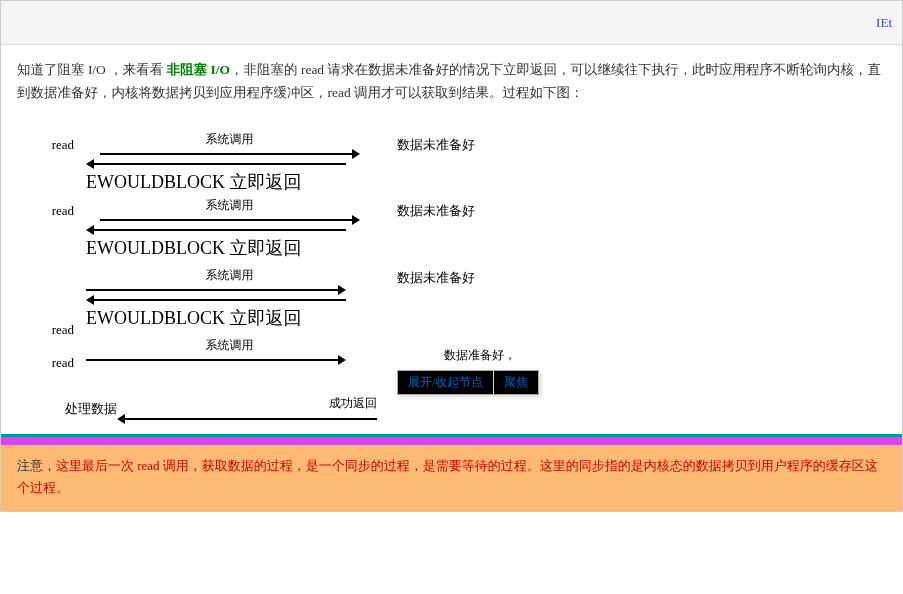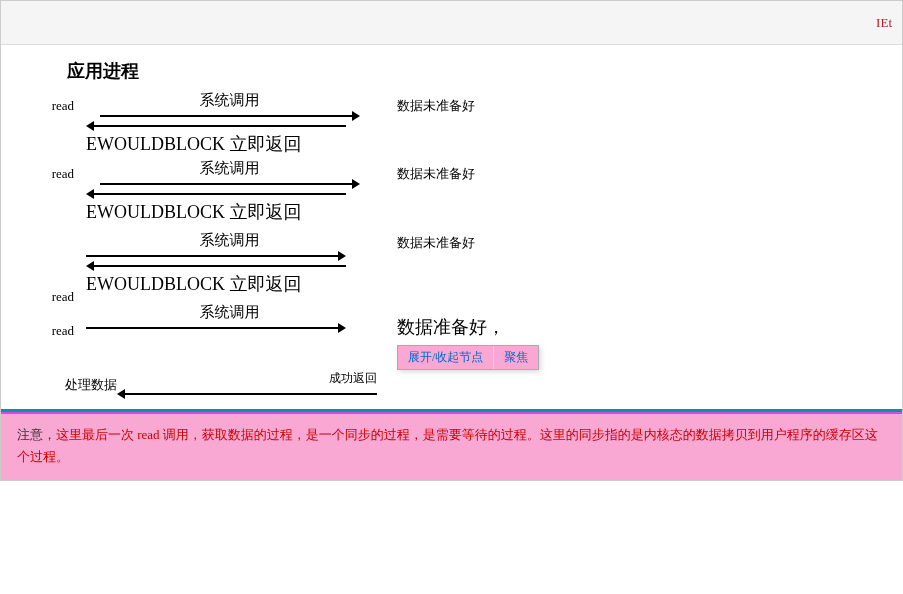--- a/index.html
+++ b/index.html
@@ -28,21 +28,21 @@
       align-items: center;
       justify-content: flex-end;
       padding: 0 10px;
     }
 
     .top-bar-right {
       display: flex;
       align-items: center;
       gap: 8px;
       font-size: 13px;
-      color: #b91c1c;
+      color: #1d4ed8;
     }
 
     
     .content {
       padding: 14px 16px 10px 16px;
       border-bottom: 3px solid #009999;
     }
 
     .intro-text {
       font-size: 13.5px;
@@ -52,22 +52,22 @@
     }
 
     .highlight-green {
       color: #008000;
       font-weight: bold;
     }
 
     
     .bottom-note {
       padding: 10px 16px 12px 16px;
-      background: #f9a8d4;
-      border-top: 2px solid #d946ef;
+      background: #fdba74;
+      border-top: 8px solid #d946ef;
     }
 
     .bottom-note p {
       font-size: 13px;
       line-height: 1.7;
       color: #333;
     }
 
     .note-link {
       color: #cc0000;
@@ -125,21 +125,21 @@
     }
 
     .syscall-line {
       display: flex;
       flex-direction: column;
       align-items: center;
       width: 100%;
     }
 
     .syscall-text {
-      font-size: 15px;
+      font-size: 12px;
       margin-bottom: 1px;
     }
 
     .h-arrow-right {
       display: flex;
       align-items: center;
       width: 260px;
     }
     .h-arrow-right .line {
       height: 1.5px;
@@ -199,28 +199,29 @@
     .success-label {
       font-size: 12px;
       margin-bottom: 2px;
     }
 
     .copy-done {
       font-size: 13px;
     }
 
     .data-ready-text {
-      font-size: 18px;
+      font-size: 12px;
       margin-bottom: 4px;
+      margin-left: 47px;
     }
 
     .tooltip-box {
       display: inline-flex;
       border: 1px solid #aaa;
-      background: #f9a8d4;
+      background: #000000;
       box-shadow: 2px 2px 5px rgba(0,0,0,0.15);
       font-size: 12px;
       margin-top: 2px;
     }
     .tooltip-box span {
       padding: 3px 10px;
       color: #0066cc;
       cursor: pointer;
       border-right: 1px solid #ddd;
     }
@@ -234,25 +235,27 @@
 <div class="page-container">
 
   <div class="top-bar">
     <div class="top-bar-right">
       <span>IEt</span>
     </div>
   </div>
 
   <div class="content">
 
+    <p class="intro-text">
+      <span>知道了阻塞 I/O ，来看看 </span><span class="highlight-green">非阻塞 I/O</span><span>，非阻塞的 read 请求在数据未准备好的情况下立即返回，可以继续往下执行，此时应用程序不断轮询内核，直到数据准备好，内核将数据拷贝到应用程序缓冲区，read 调用才可以获取到结果。过程如下图：</span>
+    </p>
 
     <div class="full-diagram">
 
       <div class="diagram-headers">
-        <div class="header-app">应用进程</div>
       </div>
 
       <div class="diag-row">
         <div class="diag-read">read</div>
         <div class="diag-middle">
           <div class="syscall-line">
             <span class="syscall-text">系统调用</span>
             <div class="h-arrow-right">
               <div class="line"></div>
                 <div class="arrowhead"></div>

